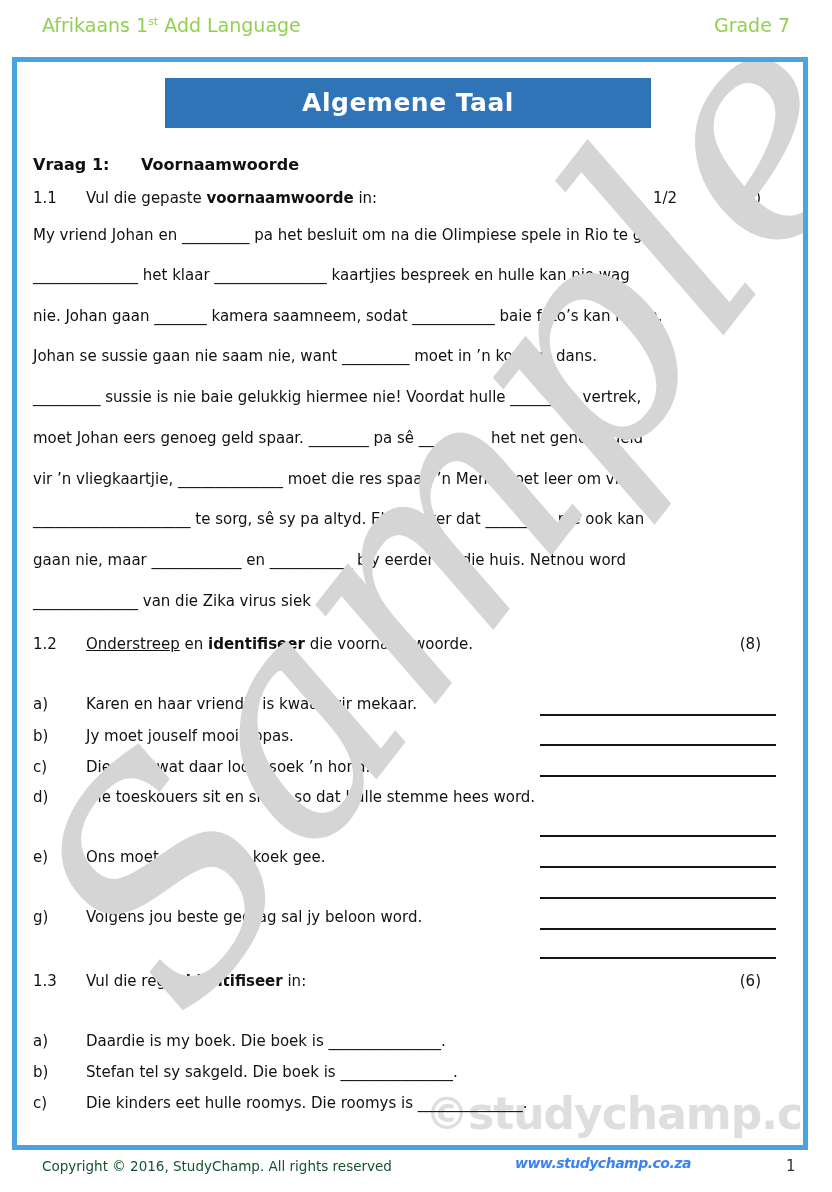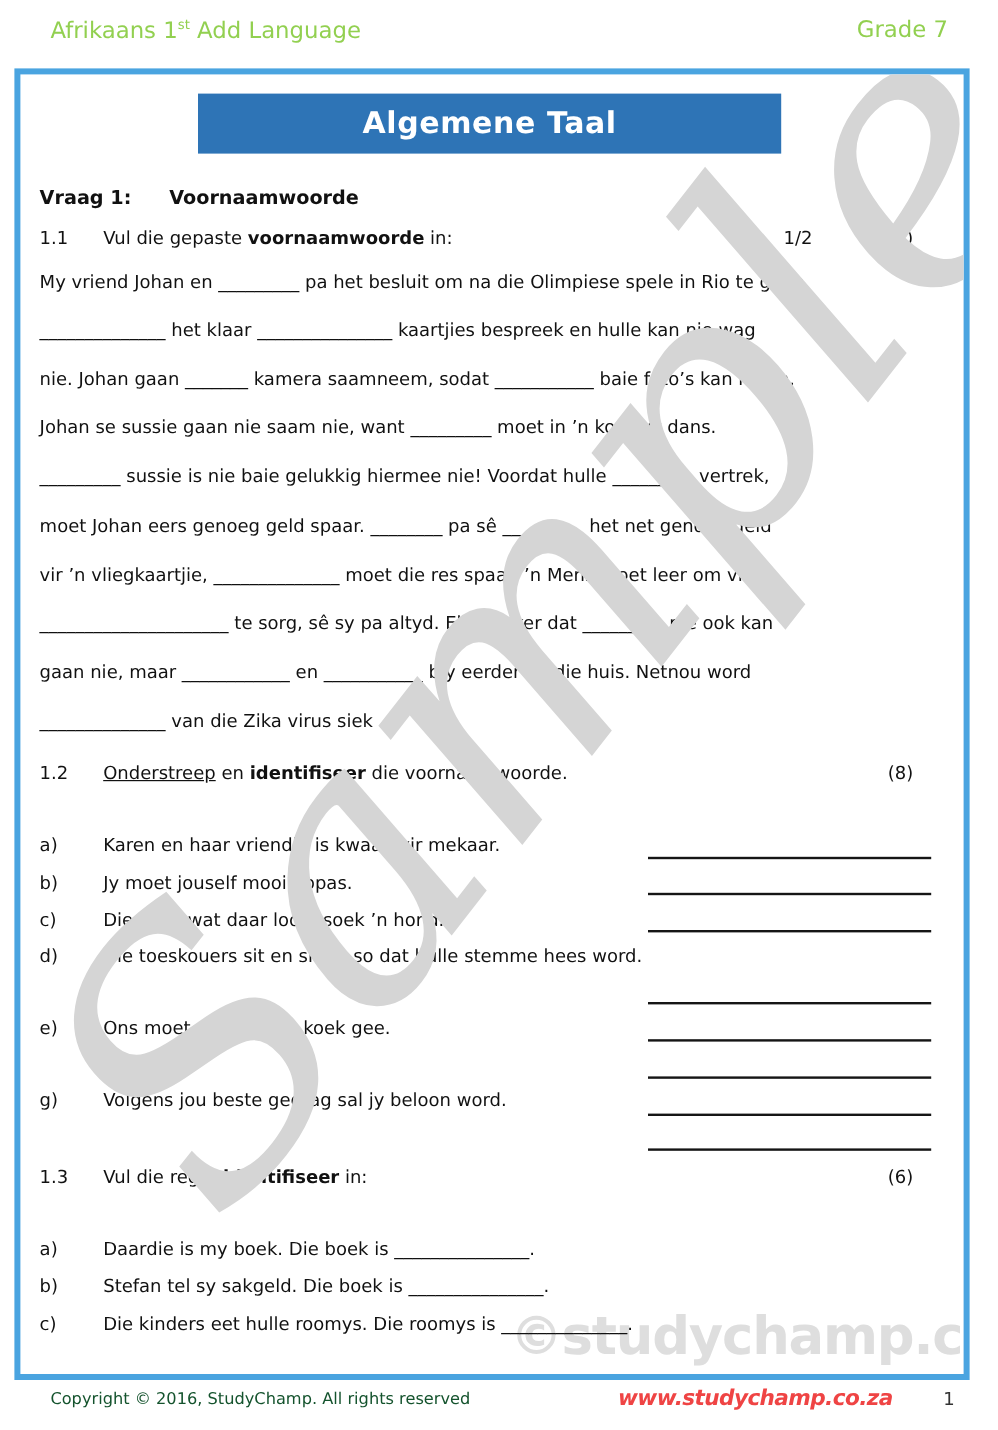--- a/index.html
+++ b/index.html
@@ -39,22 +39,22 @@
   .wm-sample{position:absolute;left:-97px;top:370px;width:960px;
     text-align:center;font-family:"DejaVu Serif","Liberation Serif",serif;
     font-style:italic;font-size:300px;line-height:300px;color:#d5d5d5;
     transform:rotate(-52deg);z-index:3;pointer-events:none;}
   .wm-site{position:absolute;left:408px;top:1026px;font-size:44px;
     font-weight:bold;color:#dedede;letter-spacing:-1px;z-index:1;
     pointer-events:none;}
 
   .footer{position:absolute;left:0;top:1150px;width:832px;height:42px;}
   .footer .copy{position:absolute;left:42px;top:8px;font-size:13.5px;color:#14532d;}
-  .footer .brand{position:absolute;left:515px;top:5px;font-size:18px;
-    font-weight:bold;font-style:italic;color:#ef4444;letter-spacing:-0.5px;text-align:right;}
+  .footer .brand{position:absolute;left:515px;top:5px;font-size:14px;
+    font-weight:bold;font-style:italic;color:#3b82f6;letter-spacing:-0.5px;text-align:right;}
   .footer .pagenum{position:absolute;left:786px;top:7px;font-size:15px;color:#333;}
 </style>
 </head>
 <body>
 
 <div class="top-header">
   <div class="left"><span>Afrikaans 1</span><sup>st</sup><span> Add Language</span></div>
   <div class="right">Grade 7</div>
 </div>
 

